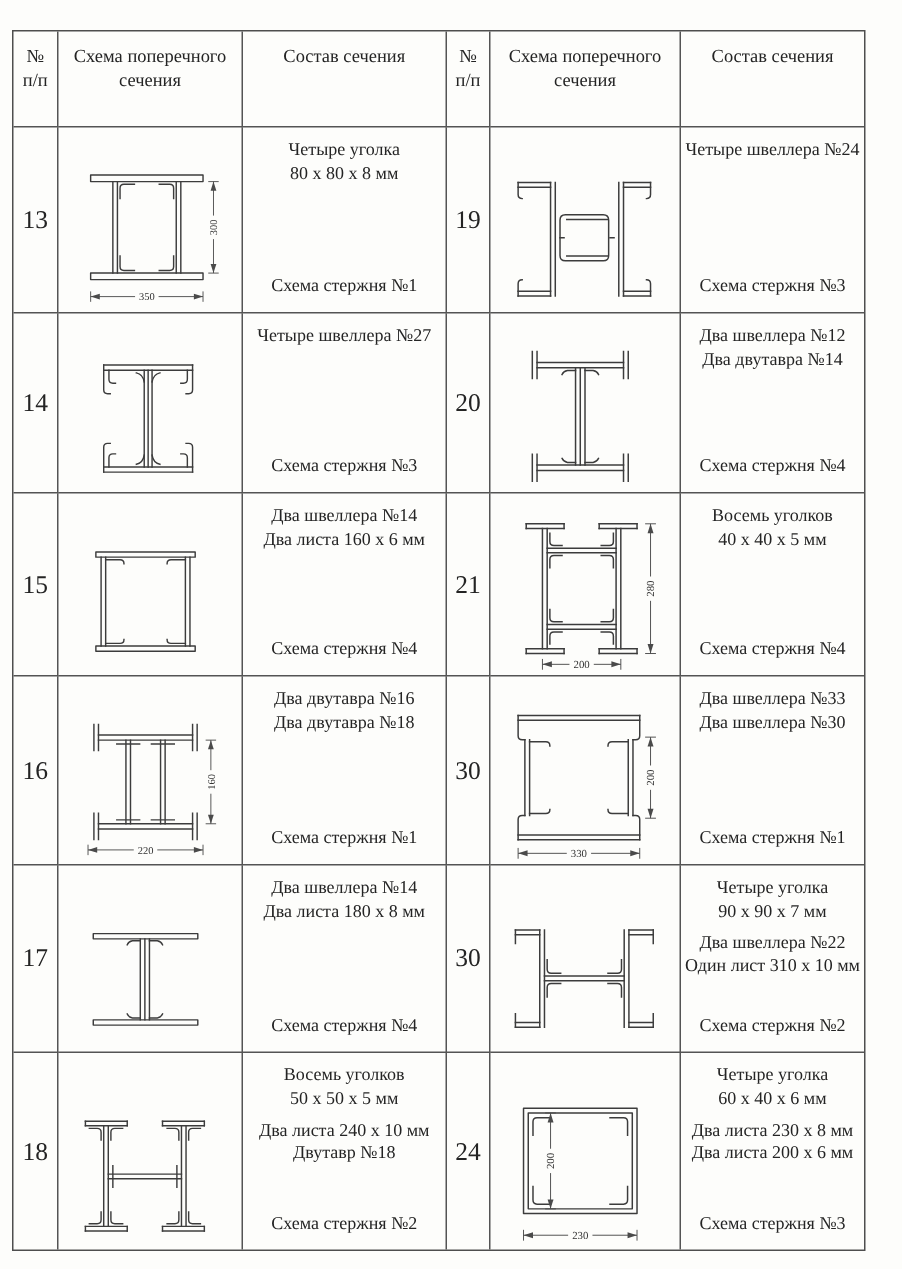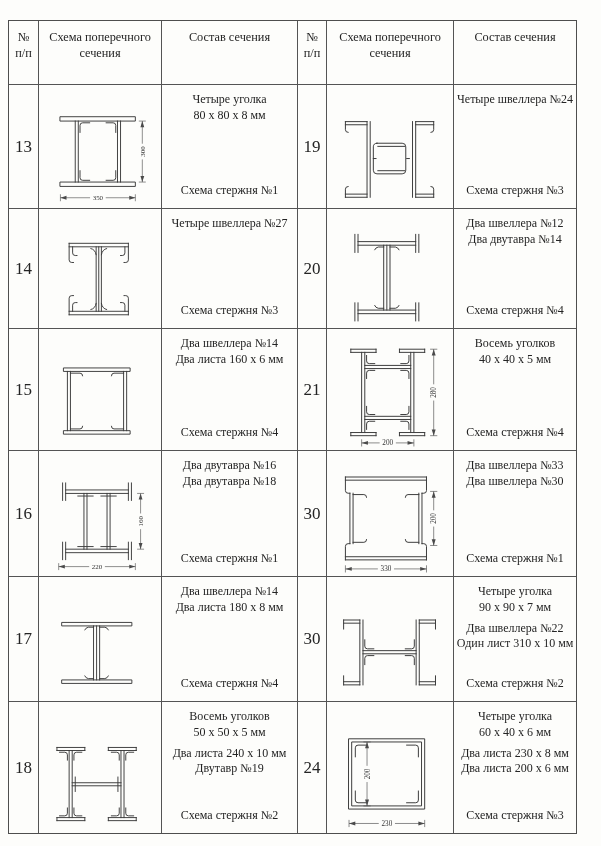--- a/index.html
+++ b/index.html
@@ -530,21 +530,21 @@
         </svg>
       </div>
       <div class="cell comp-cell">
         <div class="comp-lines">
           <div class="comp-group">
             <div class="comp-line">Восемь уголков</div>
             <div class="comp-line">50 х 50 х 5 мм</div>
           </div>
           <div class="comp-group">
             <div class="comp-line">Два листа 240 х 10 мм</div>
-            <div class="comp-line">Двутавр №19</div>
+            <div class="comp-line">Двутавр №18</div>
           </div>
         </div>
         <div class="scheme-line">Схема  стержня №2</div>
       </div>
       <div class="cell num-cell">
         <div class="num">24</div>
       </div>
       <div class="cell draw-cell">
         <svg viewBox="0 0 130 114">
           <g class="geo">

